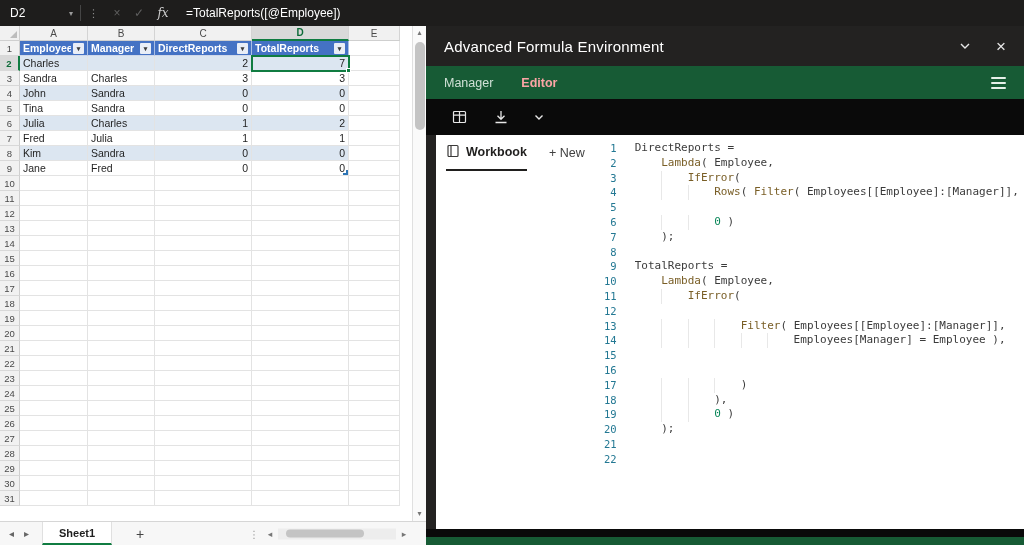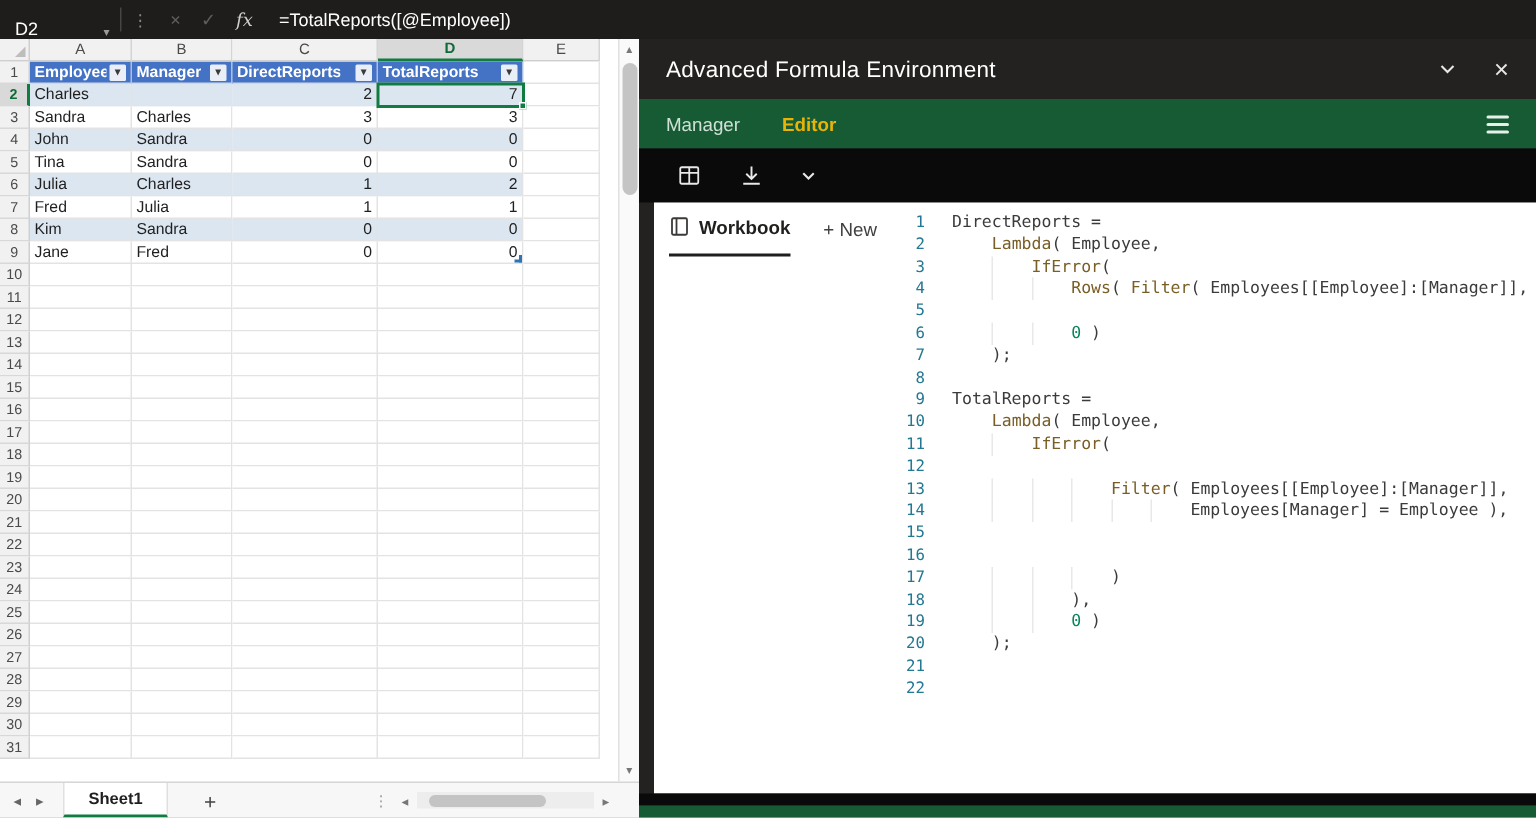--- a/index.html
+++ b/index.html
@@ -2,21 +2,21 @@
 <html style="--selection-green: #107C41; --table-header-blue: #4472C4; --banded-row-blue: #DCE6F1; --afe-green: #175B35; --code-function: #795E26; --code-number: #098658; --code-default: #3B3B3B; --code-line-number: #237893;"><head>
 <meta charset="utf-8">
 <style>
   *{box-sizing:border-box;margin:0;padding:0}
   html,body{width:1024px;height:545px;overflow:hidden;background:#fff;
     font-family:"Liberation Sans",sans-serif}
   #app{width:1024px;height:545px;display:flex;flex-direction:column}
 
   
   .fbar{height:26px;background:#1e1d1c;display:flex;align-items:center;flex-shrink:0;color:#e8e8e8}
-  .namebox{width:80px;height:100%;display:flex;align-items:flex-end;justify-content:space-between;
+  .namebox{width:80px;height:100%;display:flex;align-items:center;justify-content:space-between;
     padding:0 7px 0 10px;font-size:12px;color:#fff;cursor:default}
   .nb-chev{color:#9a9a9a;font-size:8px}
   .fsep{width:1px;height:16px;background:#454545}
   .fdots{color:#8a8a8a;font-size:11px;padding:0 7px}
   .fico{width:22px;text-align:center;font-size:12px}
   .dim{color:#5f5f5f}
   .fxi{font-family:"DejaVu Serif",serif;font-style:italic;color:#cfcfcf;font-size:12px;width:26px;text-align:center}
   .finput{flex:1;font-size:12px;color:#fff;padding-left:10px;white-space:nowrap;overflow:hidden}
 
   
@@ -73,21 +73,21 @@
   .vs-thumb{position:absolute;top:2px;left:2px;width:10px;height:88px;background:#C4C4C4;border-radius:5px}
 
   
   .afe{flex:1;background:#232221;display:flex;flex-direction:column;min-width:0}
   .afe-hdr{height:40px;display:flex;align-items:center;padding:0 18px;color:#fff;flex-shrink:0}
   .afe-title{flex:1;font-size:15px;letter-spacing:.2px}
   .afe-hicon{color:#e8e8e8;margin-left:24px;display:flex;align-items:center}
   .afe-close{font-size:17px;line-height:1}
   .afe-tabbar{height:33px;background:var(--afe-green,#175B35);display:flex;align-items:center;padding:0 18px;flex-shrink:0}
   .afe-tab{font-size:12.5px;color:#CFE0D5;margin-right:28px}
-  .afe-tab.active{color:#eab308;font-weight:700}
+  .afe-tab.active{color:#fca5a5;font-weight:700}
   .burger{margin-left:auto;display:flex;flex-direction:column;gap:3px}
   .burger i{display:block;width:15px;height:2px;background:#E6F0E9;border-radius:1px}
   .afe-toolbar{height:36px;background:#0A0A0A;display:flex;align-items:center;padding:0 26px;gap:24px;flex-shrink:0}
   .tbicon{display:flex;align-items:center}
   .afe-body{flex:1;background:#fff;margin-left:10px;display:flex;flex-direction:row;min-height:0}
   .modtabs{height:36px;display:flex;align-items:stretch;padding-left:10px;gap:22px;flex-shrink:0}
   .modtab{display:flex;align-items:center;gap:6px;font-size:12.5px;color:#3b3a39}
   .modtab.active{font-weight:700;color:#201F1E;border-bottom:2px solid #201F1E}
   .modtab.newtab{color:#404040}
 

